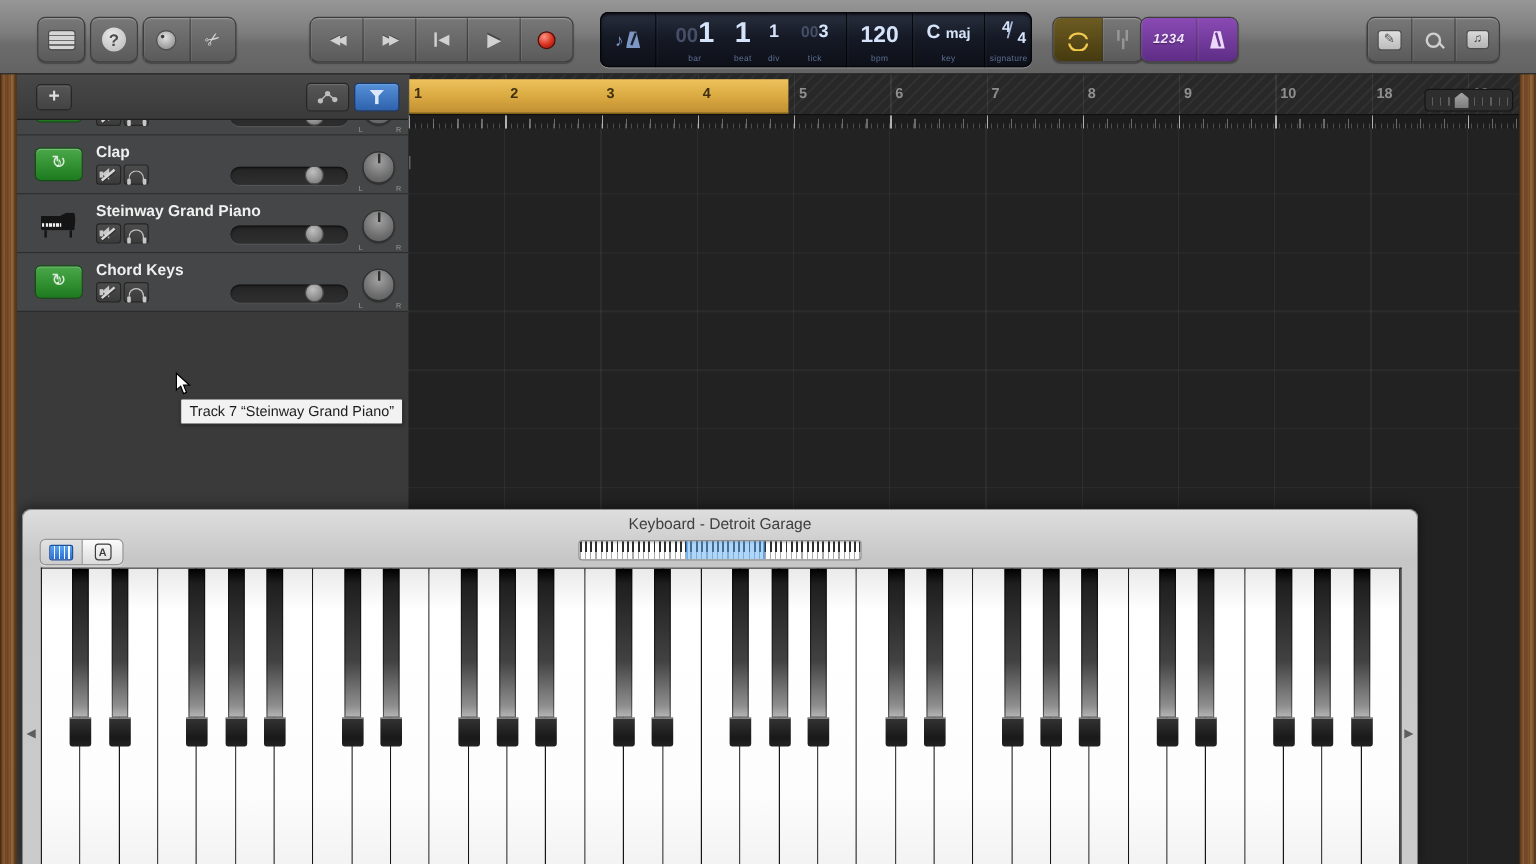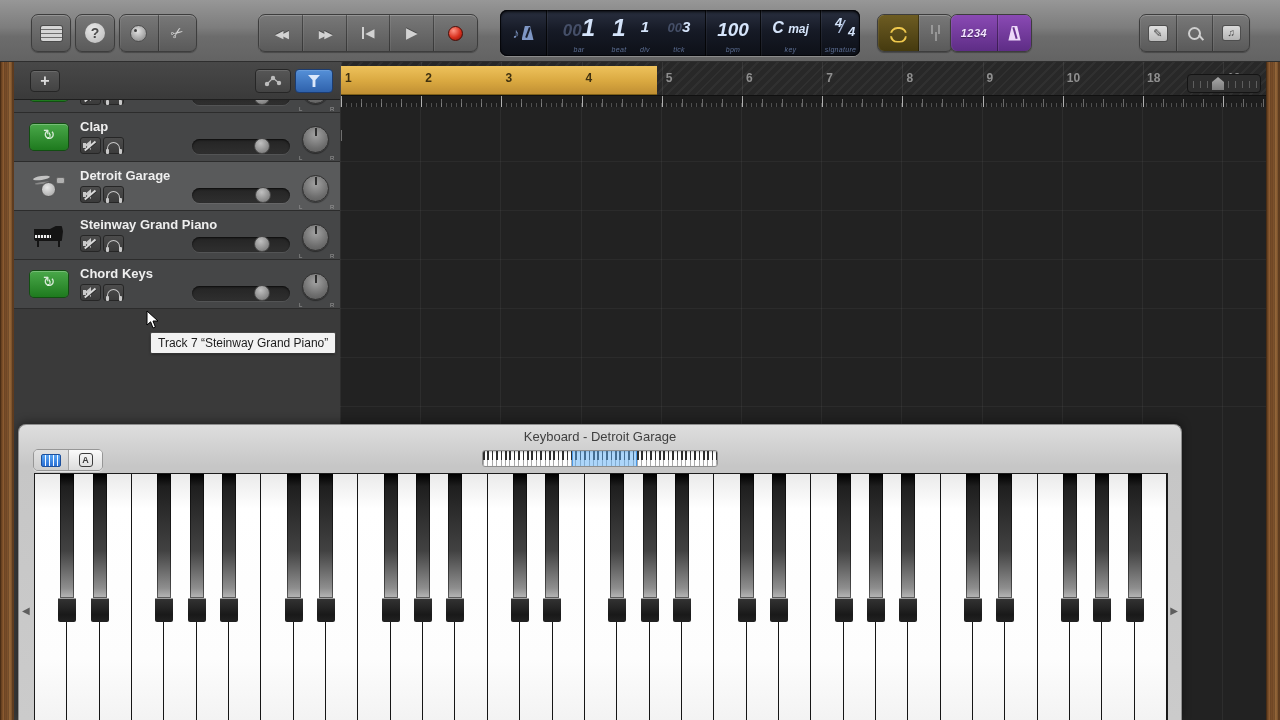--- a/index.html
+++ b/index.html
@@ -62,21 +62,21 @@
   .ico-loopbr::after { content:""; position:absolute; right:-3px; bottom:-3px; width:2.2px; height:7px; background:#cfcfcf; transform:rotate(-42deg); }
   .ico-media { width:17px; height:14px; background:linear-gradient(#dadada,#b4b4b4); border-radius:2px;
     color:#3e3e3e; font-size:10px; line-height:13px; text-align:center; box-shadow:0 0 0 1px #4e4e4e; }
   .ico-media::before { content:"\266B"; }
 
   
   .lcd { position:absolute; left:500px; top:10px; width:360px; height:46px; border-radius:7px;
     background:linear-gradient(180deg,#2a3040,#161a26 45%,#0d1017);
     box-shadow:inset 0 0 0 1px #05060a, inset 0 2px 3px rgba(0,0,0,.8), 0 1px 0 rgba(255,255,255,.25);
     display:flex; z-index:41; color:#d5e4fa; }
-  .lcd-sec { position:relative; height:100%;font-style:italic; }
+  .lcd-sec { position:relative; height:100%; }
   .lcd-sec + .lcd-sec { border-left:1px solid rgba(0,0,0,.75); box-shadow:inset 1px 0 0 rgba(255,255,255,.05); }
   .lcd-label { position:absolute; bottom:3px; width:100%; text-align:center; font-size:7px; color:#5d6f94; letter-spacing:.3px; }
   .sec-mode { width:46px; display:flex; align-items:center; justify-content:center; gap:2px; }
   .lcd-note { color:#7e96c4; font-size:14px; }
   .lcd-note::before { content:"\266A"; }
   .lcd-metro { width:12px; height:14px; position:relative; background:#7e96c4; clip-path:polygon(28% 0,72% 0,100% 100%,0 100%); }
   .lcd-metro::after { content:""; position:absolute; left:5px; top:1px; width:2px; height:11px; background:#1a2030; transform:rotate(20deg); }
   .sec-pos { width:159px; display:flex; align-items:flex-start; padding-left:6px; }
   .pos-cluster { position:relative; height:100%; text-align:center; }
   .pos-digits { display:flex; align-items:baseline; justify-content:center; padding-top:6px; }
@@ -325,42 +325,20 @@
               <span class="g-solo"></span>
             </span>
           </span>
           <span class="vslider">
             <span class="vthumb" style="left: calc(71% - 8px);"></span>
           </span>
           <span class="panknob"></span>
           <span class="pan-l">L</span>
           <span class="pan-r">R</span>
         </div>
-        <div class="track-row selected">
-          <span class="tico drums">
-            <span class="drum-cym"></span>
-            <span class="drum-kick"></span>
-            <span class="drum-tom"></span>
-          </span>
-          <span class="t-name">Detroit Garage</span>
-          <span class="ms-btns">
-            <span class="ms-btn">
-              <span class="g-mute"></span>
-            </span>
-            <span class="ms-btn">
-              <span class="g-solo"></span>
-            </span>
-          </span>
-          <span class="vslider">
-            <span class="vthumb" style="left: calc(72% - 8px);"></span>
-          </span>
-          <span class="panknob"></span>
-          <span class="pan-l">L</span>
-          <span class="pan-r">R</span>
-        </div>
         <div class="track-row">
           <span class="tico gpiano">
             <span class="gp-body"></span>
             <span class="gp-keys"></span>
             <span class="gp-leg1"></span>
             <span class="gp-leg2"></span>
           </span>
           <span class="t-name">Steinway Grand Piano</span>
           <span class="ms-btns">
             <span class="ms-btn">
@@ -463,21 +441,21 @@
         </div>
         <div class="pos-cluster" style="width:44px;">
           <div class="pos-digits">
               <span class="dim d-dimmed">00</span>
               <span class="d-med">3</span>
             </div>
           <div class="lcd-label">tick</div>
         </div>
       </div>
       <div class="lcd-sec sec-tempo">
-        <div class="cval">100</div>
+        <div class="cval">120</div>
         <div class="lcd-label">bpm</div>
       </div>
       <div class="lcd-sec sec-key">
         <div class="cval"><span>C</span> <span class="kq">maj</span></div>
         <div class="lcd-label">key</div>
       </div>
       <div class="lcd-sec sec-sig">
         <div class="sig-wrap">
           <span class="sig-top">4</span>
           <span class="sig-slash">/</span>

